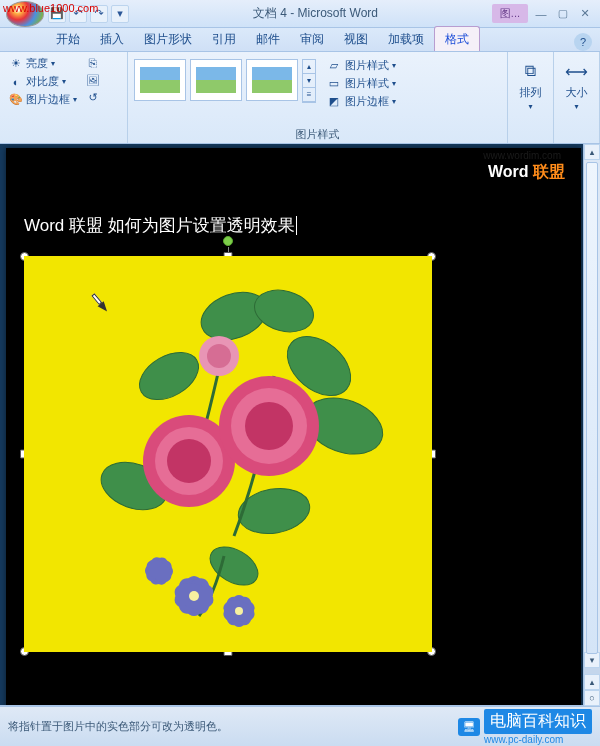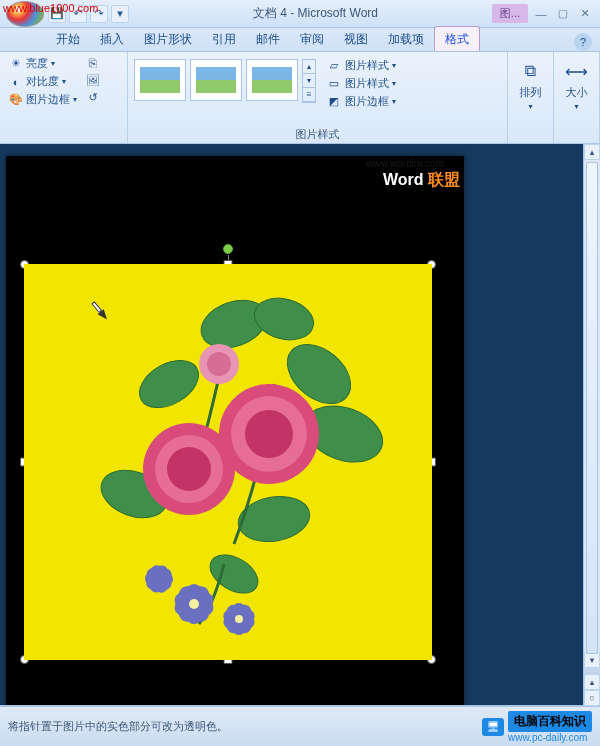--- a/index.html
+++ b/index.html
@@ -43,22 +43,22 @@
   .style-menu { display:flex; flex-direction:column; gap:1px; margin-left:4px; padding-top:2px; }
   .style-menu-item { display:flex; align-items:center; gap:3px; padding:1px 3px; color:#1e4e8c; white-space:nowrap; }
   .sm-icon { width:16px; height:14px; display:inline-flex; align-items:center; justify-content:center; }
 
   .big-btn { width:38px; display:flex; flex-direction:column; align-items:center; gap:2px; padding-top:4px; color:#1e4e8c; }
   .big-btn-icon { width:24px; height:24px; display:flex; align-items:center; justify-content:center; font-size:16px; }
 
   
   .doc-wrap { position:absolute; top:144px; left:0; right:0; bottom:24px; background:#153a5e; display:flex; }
   .doc-scroll { flex:1; overflow:hidden; position:relative; }
-  .page { width:458px; height:570px; background:#000; position:relative; margin:12px 0 0 6px; box-shadow:0 0 6px rgba(0,0,0,.5); }
-  .word-union { position:absolute; top:14px; right:4px; font-size:16px; font-weight:bold; }
+  .page { width:575px; height:570px; background:#000; position:relative; margin:4px 0 0 6px; box-shadow:0 0 6px rgba(0,0,0,.5); }
+  .word-union { position:absolute; top:14px; right:16px; font-size:16px; font-weight:bold; }
   .word-union .w { color:#fff; }
   .word-union .u { color:#ff8c1a; }
   .wordim { position:absolute; top:2px; right:20px; color:#1b1b1b; font-size:10px; }
   .doc-text { position:absolute; top:66px; left:18px; color:#fff; font-size:17px; }
   .cursor-line { border-right:1px solid #fff; padding-right:1px; }
 
   .pic-sel { position:absolute; top:108px; left:18px; width:408px; height:396px; }
   .rothandle { position:absolute; top:-20px; left:50%; width:10px; height:10px; border-radius:50%; background:#7dce4a; border:1px solid #5aa82e; transform:translateX(-50%); }
   .rothandle::after { content:""; position:absolute; top:10px; left:50%; width:1px; height:12px; background:#888; }
   .handle { position:absolute; width:9px; height:9px; background:#fff; border:1px solid #555; border-radius:50%; }
@@ -86,21 +86,21 @@
   
   .hscroll { position:absolute; left:0; right:17px; bottom:24px; height:17px; background:#dce7f5; display:flex; border-top:1px solid #a8c4e6; }
   .hs-btn { width:16px; display:flex; align-items:center; justify-content:center; font-size:9px; color:#3b5978; background:#e9f1fb; border:1px solid #bcd4ee; }
   .hs-track{ flex:1; position:relative; }
   .hs-thumb{ position:absolute; left:2px; top:2px; bottom:2px; width:70%; background:linear-gradient(#eef5fd,#d4e4f7); border:1px solid #a8c4e6; border-radius:2px; }
 
   
   .statusbar { position:absolute; bottom:0; left:0; right:0; height:40px; background:linear-gradient(#dfe9f6,#cadcf1); border-top:1px solid #a8c4e6; display:flex; align-items:center; padding:0 8px; font-size:11px; color:#3b5978; }
   .pc-daily { margin-left:auto; display:flex; align-items:center; gap:4px; }
   .pc-daily-badge { width:22px; height:18px; background:#1e88e5; border-radius:3px; display:flex; align-items:center; justify-content:center; color:#fff; font-size:10px; }
-  .pc-daily-text { background:#1e88e5; color:#000000; padding:2px 6px; font-size:12px; font-weight:bold; border-radius:2px; }
+  .pc-daily-text { background:#1e88e5; color:#ffffff; padding:2px 6px; font-size:16px; font-weight:normal; border-radius:2px; }
   .pc-daily-url { color:#1e88e5; font-size:10px; }
 </style>
 </head>
 <body>
 
 <div class="watermark">www.blue1000.com</div>
 
 <div class="titlebar">
   <div class="office-btn"></div>
   <div class="qat">
@@ -227,20 +227,21 @@
   </div>
 </div>
 
 <div class="doc-wrap">
   <div class="doc-scroll">
     <div class="page">
       <div class="wordim">www.wordim.com</div>
       <div class="word-union">
         <span class="w">Word</span> <span class="u">联盟</span>
       </div>
+      <div class="doc-text"><span class="cursor-line">Word 联盟  如何为图片设置透明效果</span></div>
 
       <div class="pic-sel">
         <div class="rothandle"></div>
         <div class="handle h-tl"></div>
         <div class="handle h-tr"></div>
         <div class="handle h-bl"></div>
         <div class="handle h-br"></div>
         <div class="handle sq h-t"></div>
         <div class="handle sq h-b"></div>
         <div class="handle sq h-l"></div>

